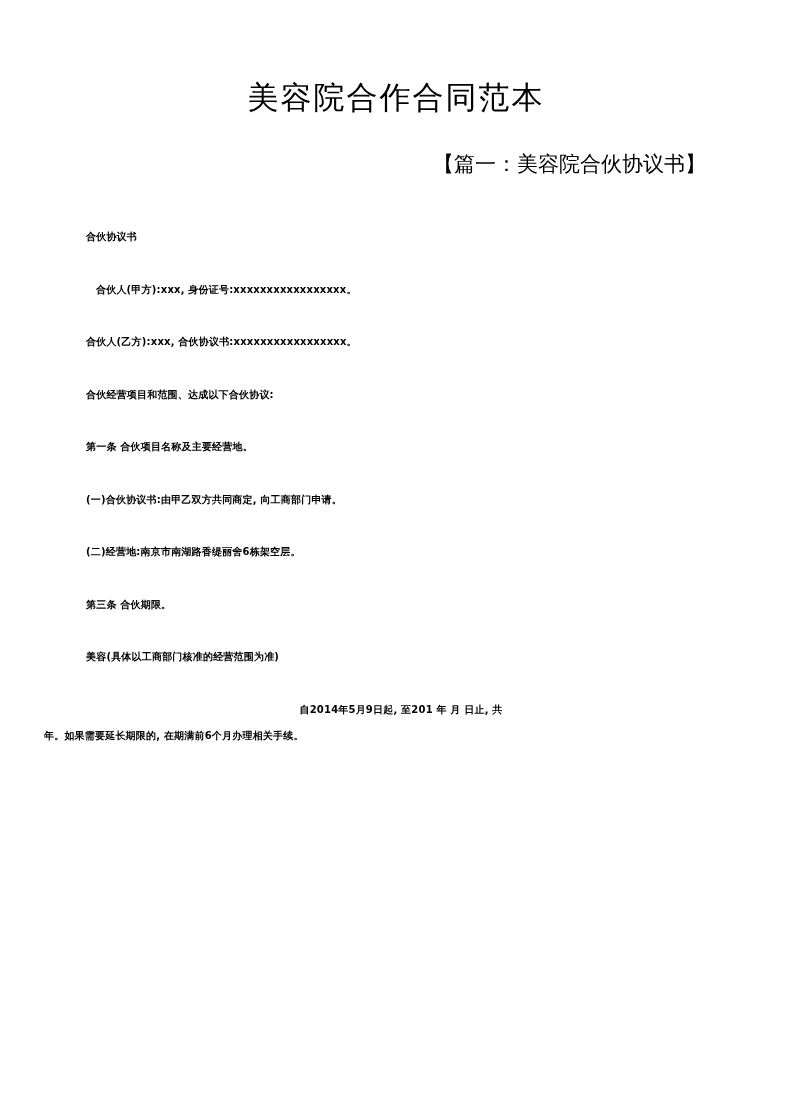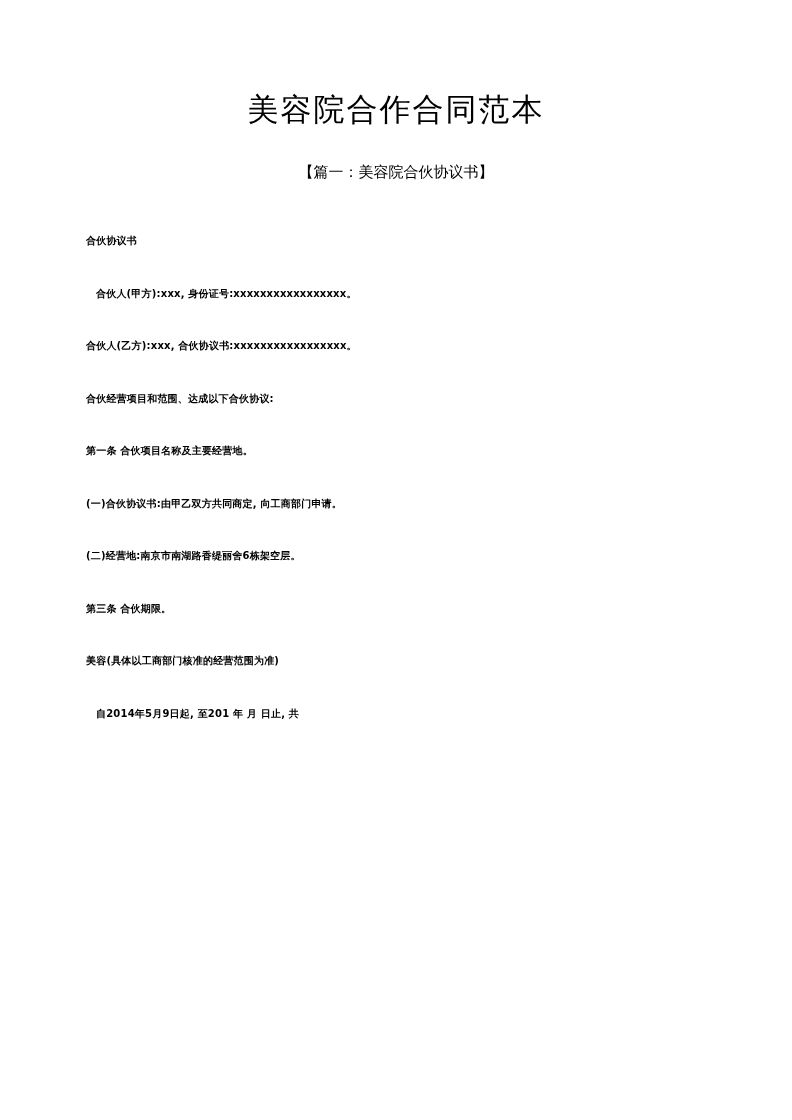--- a/index.html
+++ b/index.html
@@ -15,38 +15,38 @@
     width: 792px;
     height: 1120px;
     position: relative;
     background: #ffffff;
     box-sizing: border-box;
     overflow: hidden;
   }
   .doc-body {
     position: absolute;
     left: 0;
-    top: 12px;
+    top: 0;
     width: 792px;
     padding: 78px 86px 0 86px;
     box-sizing: border-box;
   }
   .doc-title {
     font-size: 31px;
     font-weight: normal;
     text-align: center;
     letter-spacing: 2px;
     margin: 0 0 34px 0;
     line-height: 1.25;
     font-family: "DejaVu Serif", "Liberation Serif", serif;
   }
   .doc-subtitle {
-    font-size: 15px;
+    font-size: 21px;
     font-weight: normal;
-    text-align: center;
+    text-align: right;
     margin: 0 0 52px 0;
     line-height: 1.3;
     font-family: "DejaVu Serif", "Liberation Serif", serif;
   }
   .para {
     font-size: 10px;
     font-weight: bold;
     line-height: 1.45;
     margin: 0 0 38px 0;
     letter-spacing: 0.2px;
@@ -54,20 +54,21 @@
   .para.indent {
     padding-left: 10px;
   }
   .para.last-line {
     margin-bottom: 0;
     padding-left: 0;
     margin-left: -42px;
   }
   .para.no-gap {
     margin-bottom: 12px;
+    text-align: center;
   }
 </style>
 </head>
 <body>
 
 <div class="page">
   <div class="doc-body">
 
     <h1 class="doc-title">美容院合作合同范本</h1>
 
@@ -87,15 +88,16 @@
 
     <p class="para">(二)经营地:南京市南湖路香缇丽舍6栋架空层。</p>
 
 
     <p class="para">第三条 合伙期限。</p>
 
     <p class="para">美容(具体以工商部门核准的经营范围为准)</p>
 
     <p class="para indent no-gap">自2014年5月9日起, 至201 年  月  日止, 共</p>
 
+    <p class="para last-line">年。如果需要延长期限的, 在期满前6个月办理相关手续。</p>
 
   </div>
 </div>
 
 </body></html>

